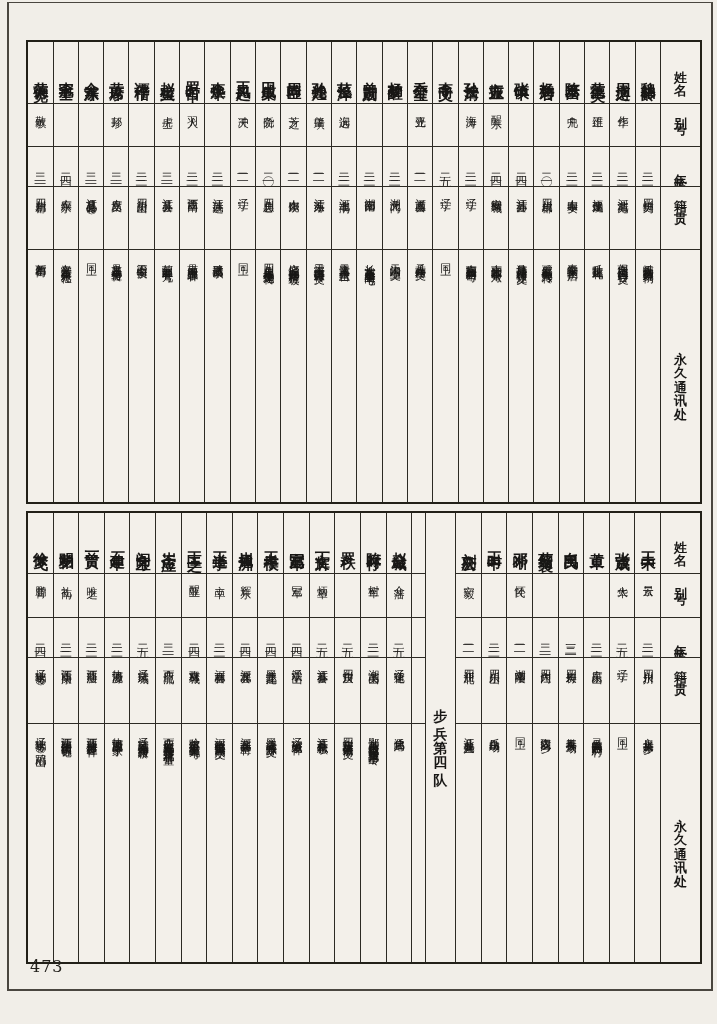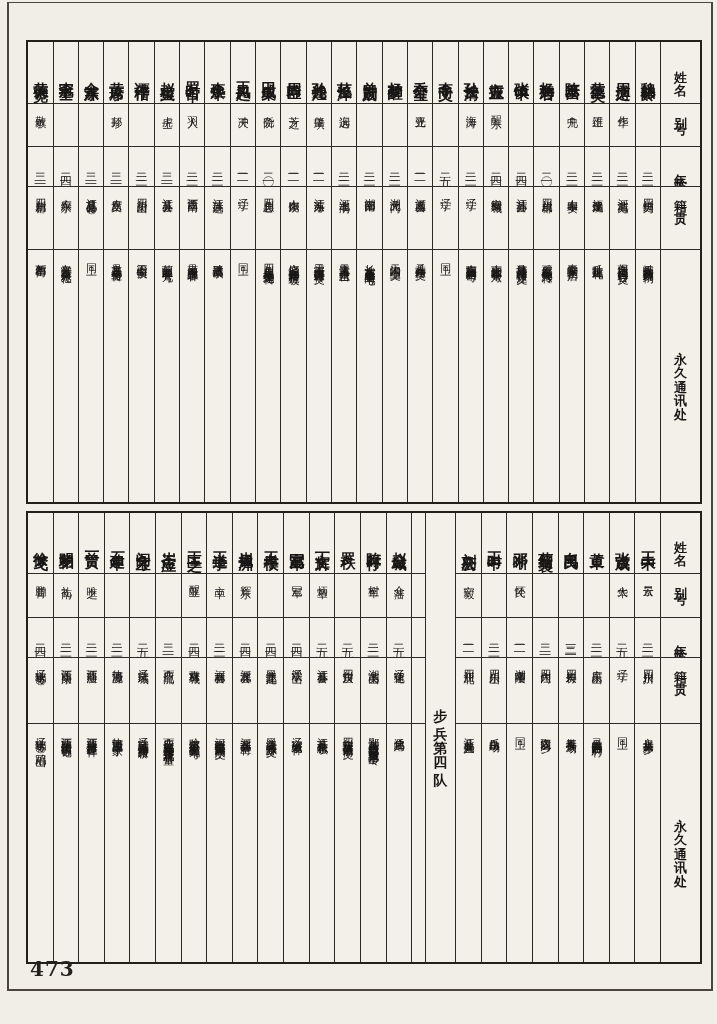--- a/index.html
+++ b/index.html
@@ -56,21 +56,21 @@
   .header-col .vtext{font-weight:700;font-size:13px;}
   .hdr-name .vtext{letter-spacing:12px;}
   .hdr-alias .vtext{letter-spacing:6px;}
   .hdr-age .vtext{letter-spacing:3px;}
   .hdr-native .vtext{letter-spacing:12px;}
   .hdr-addr{align-items:center;padding-top:0;}
   .hdr-addr .vtext{letter-spacing:14px;font-size:13px;}
   .divider-col .vtext{font-size:14px;font-weight:700;letter-spacing:16px;}
   .page-number{
     position:absolute;left:30px;top:957px;
-    font-family:"DejaVu Serif",serif;font-size:20px;font-weight:700;
+    font-family:"DejaVu Serif",serif;font-size:16px;font-weight:400;
     color:#23211c;letter-spacing:1px;
   }
 </style>
 </head>
 <body>
 
 <div class="page">
   <div class="frame"></div>
 
   <div id="table-top" class="sheet-table t1">

